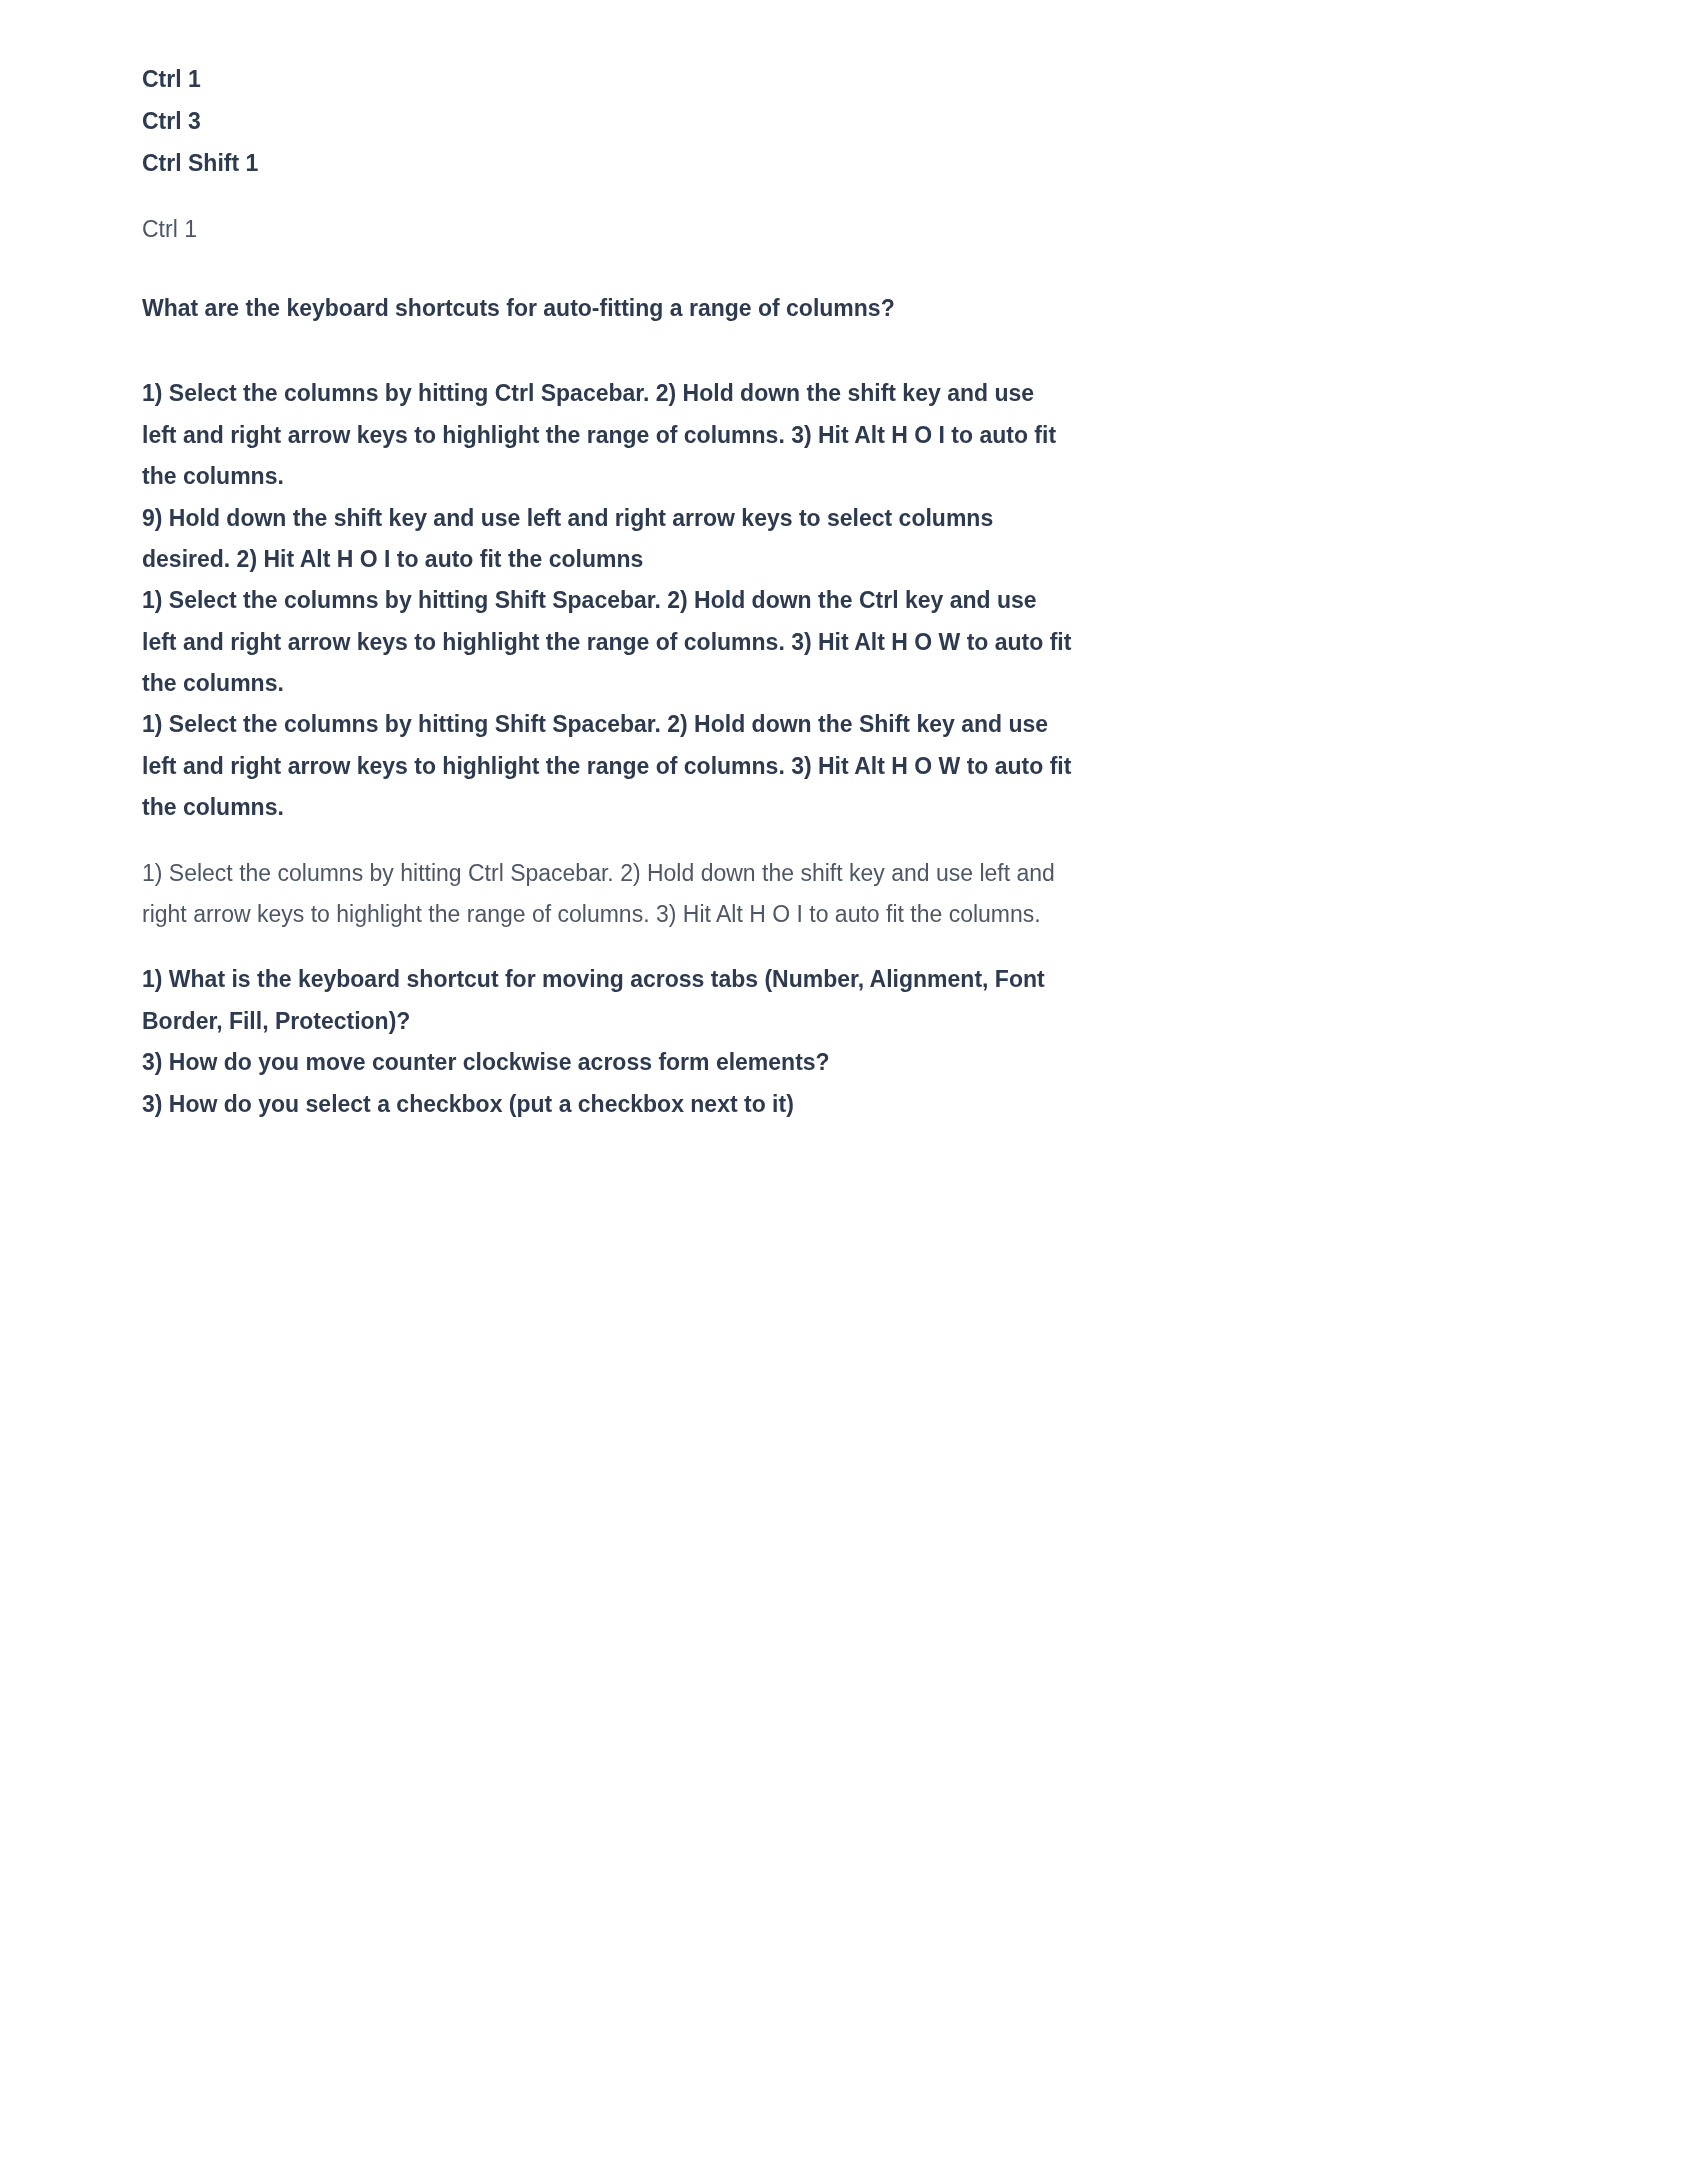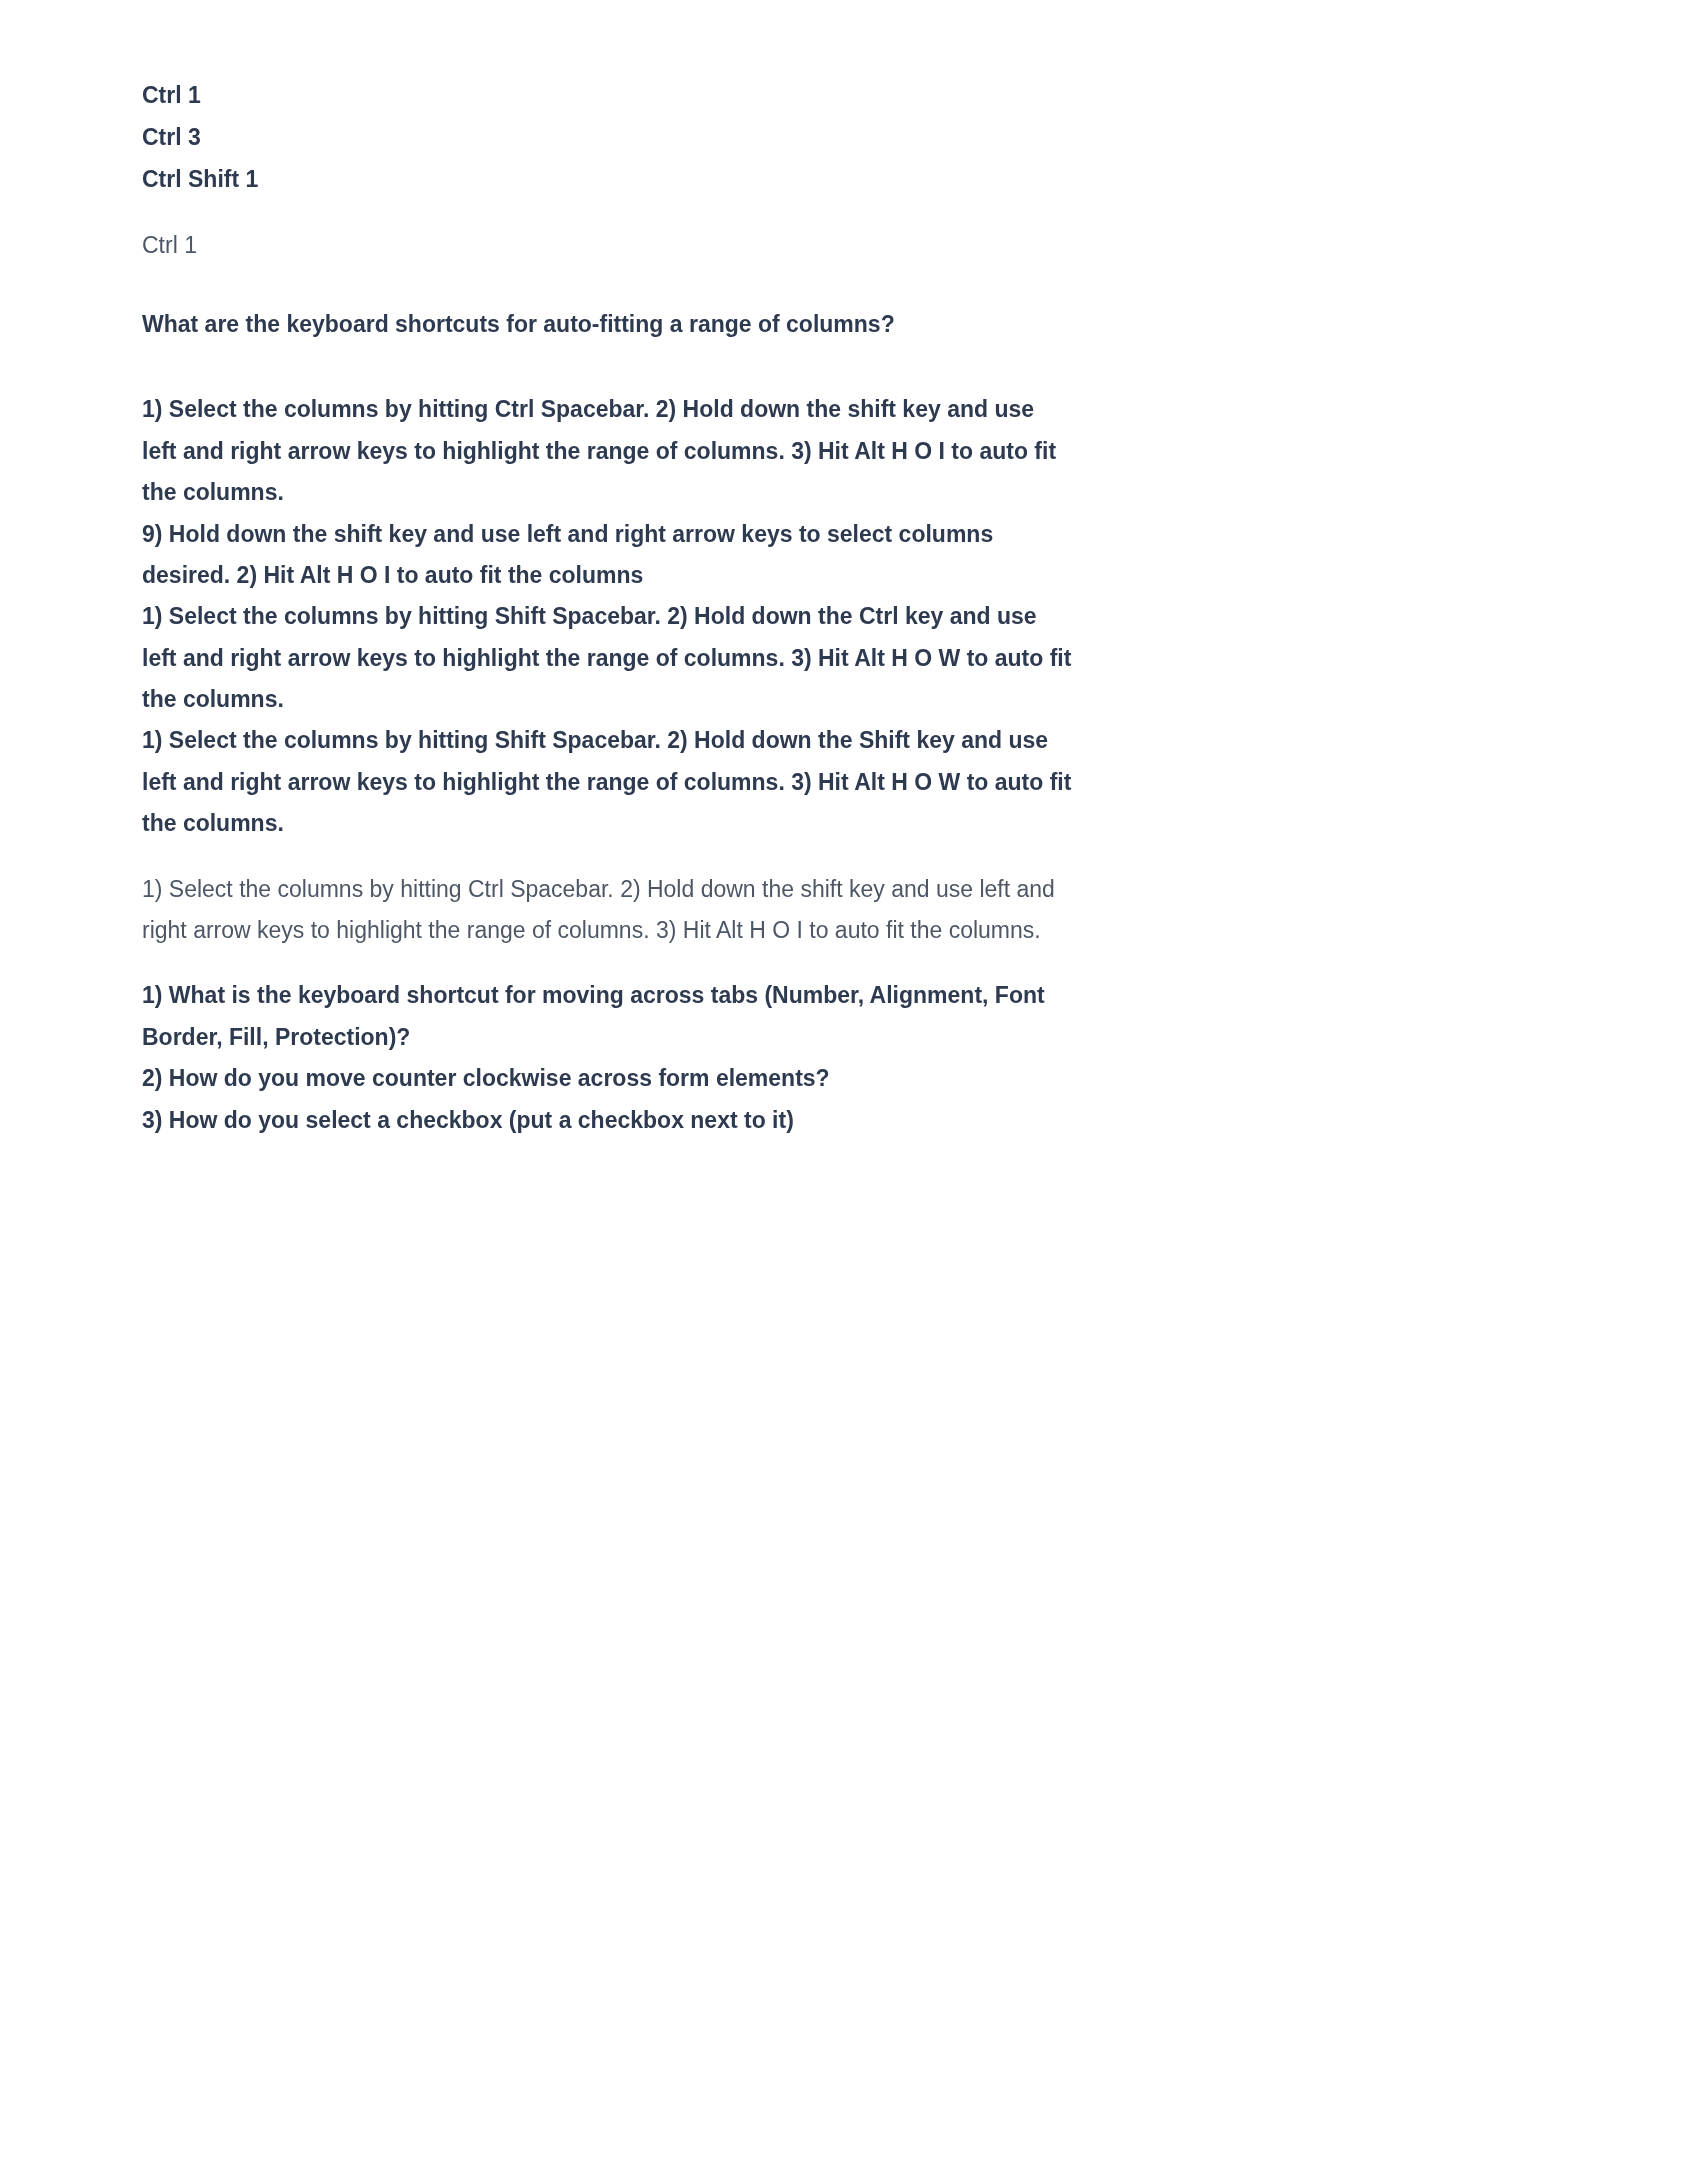--- a/index.html
+++ b/index.html
@@ -6,21 +6,21 @@
     margin: 0;
     padding: 0;
     background: #ffffff;
   }
   .page {
     position: relative;
     width: 1683px;
     height: 2178px;
     background: #ffffff;
     box-sizing: border-box;
-    padding: 75px 0 0 142px;
+    padding: 59px 0 0 142px;
     font-family: "Liberation Sans", sans-serif;
     overflow: hidden;
   }
   .content {
     width: 931px;
   }
   p {
     margin: 0;
     font-size: 23px;
     line-height: 1.8;
@@ -60,20 +60,20 @@
       <p class="bold">1) Select the columns by hitting Ctrl Spacebar. 2) Hold down the shift key and use left and right arrow keys to highlight the range of columns. 3) Hit Alt H O I to auto fit the columns.</p>
       <p class="bold">9) Hold down the shift key and use left and right arrow keys to select columns desired. 2) Hit Alt H O I to auto fit the columns</p>
       <p class="bold">1) Select the columns by hitting Shift Spacebar. 2) Hold down the Ctrl key and use left and right arrow keys to highlight the range of columns. 3) Hit Alt H O W to auto fit the columns.</p>
       <p class="bold">1) Select the columns by hitting Shift Spacebar. 2) Hold down the Shift key and use left and right arrow keys to highlight the range of columns. 3) Hit Alt H O W to auto fit the columns.</p>
     </div>
 
     <p class="regular gap-sm">1) Select the columns by hitting Ctrl Spacebar. 2) Hold down the shift key and use left and right arrow keys to highlight the range of columns. 3) Hit Alt H O I to auto fit the columns.</p>
 
     <div class="gap-sm">
       <p class="bold">1) What is the keyboard shortcut for moving across tabs (Number, Alignment, Font Border, Fill, Protection)?</p>
-      <p class="bold">2) How do you move counter clockwise across form elements?</p>
+      <p class="bold">3) How do you move counter clockwise across form elements?</p>
       <p class="bold">3) How do you select a checkbox (put a checkbox next to it)</p>
     </div>
 
 
   </div>
 </div>
 
 
 </body></html>

